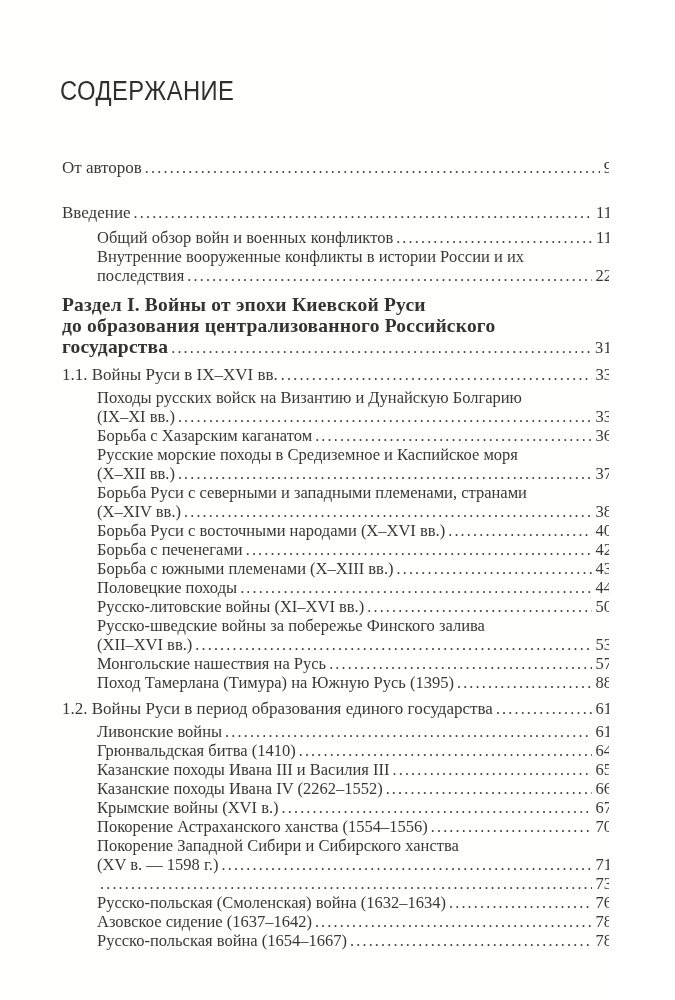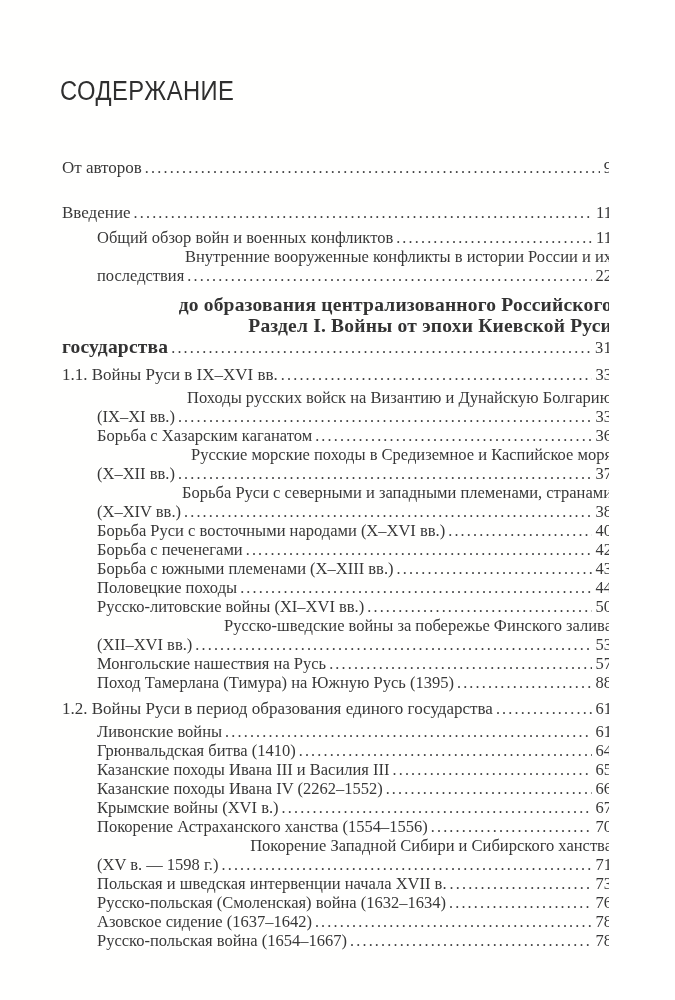--- a/index.html
+++ b/index.html
@@ -29,21 +29,21 @@
     transform: scaleX(0.88);
     transform-origin: 0 50%;
     white-space: nowrap;
   }
   .toc {
     position: absolute;
     left: 62px;
     top: 158px;
     width: 550px;
   }
-  .row { width: 100%; text-align: right; }
+  .row { width: 100%; }
   .line { white-space: nowrap; }
   .line-last { display: flex; align-items: baseline; }
   .label { white-space: nowrap; }
   .leader {
     flex: 1 1 auto;
     overflow: hidden;
     white-space: nowrap;
     margin-left: 3px;
     margin-right: 4px;
     color: #424242;
@@ -104,22 +104,22 @@
       </div>
       <div class="row row-sub">
         <div class="line"><span class="label">Внутренние вооруженные конфликты в истории России и их</span></div>
         <div class="line line-last">
           <span class="label">последствия</span>
           <span class="leader"></span>
           <span class="pagenum">22</span>
         </div>
       </div>
       <div class="row row-section">
+        <div class="line"><span class="label">Раздел I. Войны от эпохи Киевской Руси</span></div>
         <div class="line"><span class="label">до образования централизованного Российского</span></div>
-        <div class="line"><span class="label">Раздел I. Войны от эпохи Киевской Руси</span></div>
         <div class="line line-last">
           <span class="label">государства</span>
           <span class="leader"></span>
           <span class="pagenum">31</span>
         </div>
       </div>
       <div class="row row-num">
         <div class="line line-last">
           <span class="label">1.1. Войны Руси в IX–XVI вв.</span>
           <span class="leader"></span>
@@ -266,21 +266,20 @@
       <div class="row row-sub">
         <div class="line"><span class="label">Покорение Западной Сибири и Сибирского ханства</span></div>
         <div class="line line-last">
           <span class="label">(XV в. — 1598 г.)</span>
           <span class="leader"></span>
           <span class="pagenum">71</span>
         </div>
       </div>
       <div class="row row-sub">
         <div class="line line-last">
-          <span class="label">Польская и шведская интервенции начала XVII в.</span>
           <span class="leader"></span>
           <span class="pagenum">73</span>
         </div>
       </div>
       <div class="row row-sub">
         <div class="line line-last">
           <span class="label">Русско-польская (Смоленская) война (1632–1634)</span>
           <span class="leader"></span>
           <span class="pagenum">76</span>
         </div>

